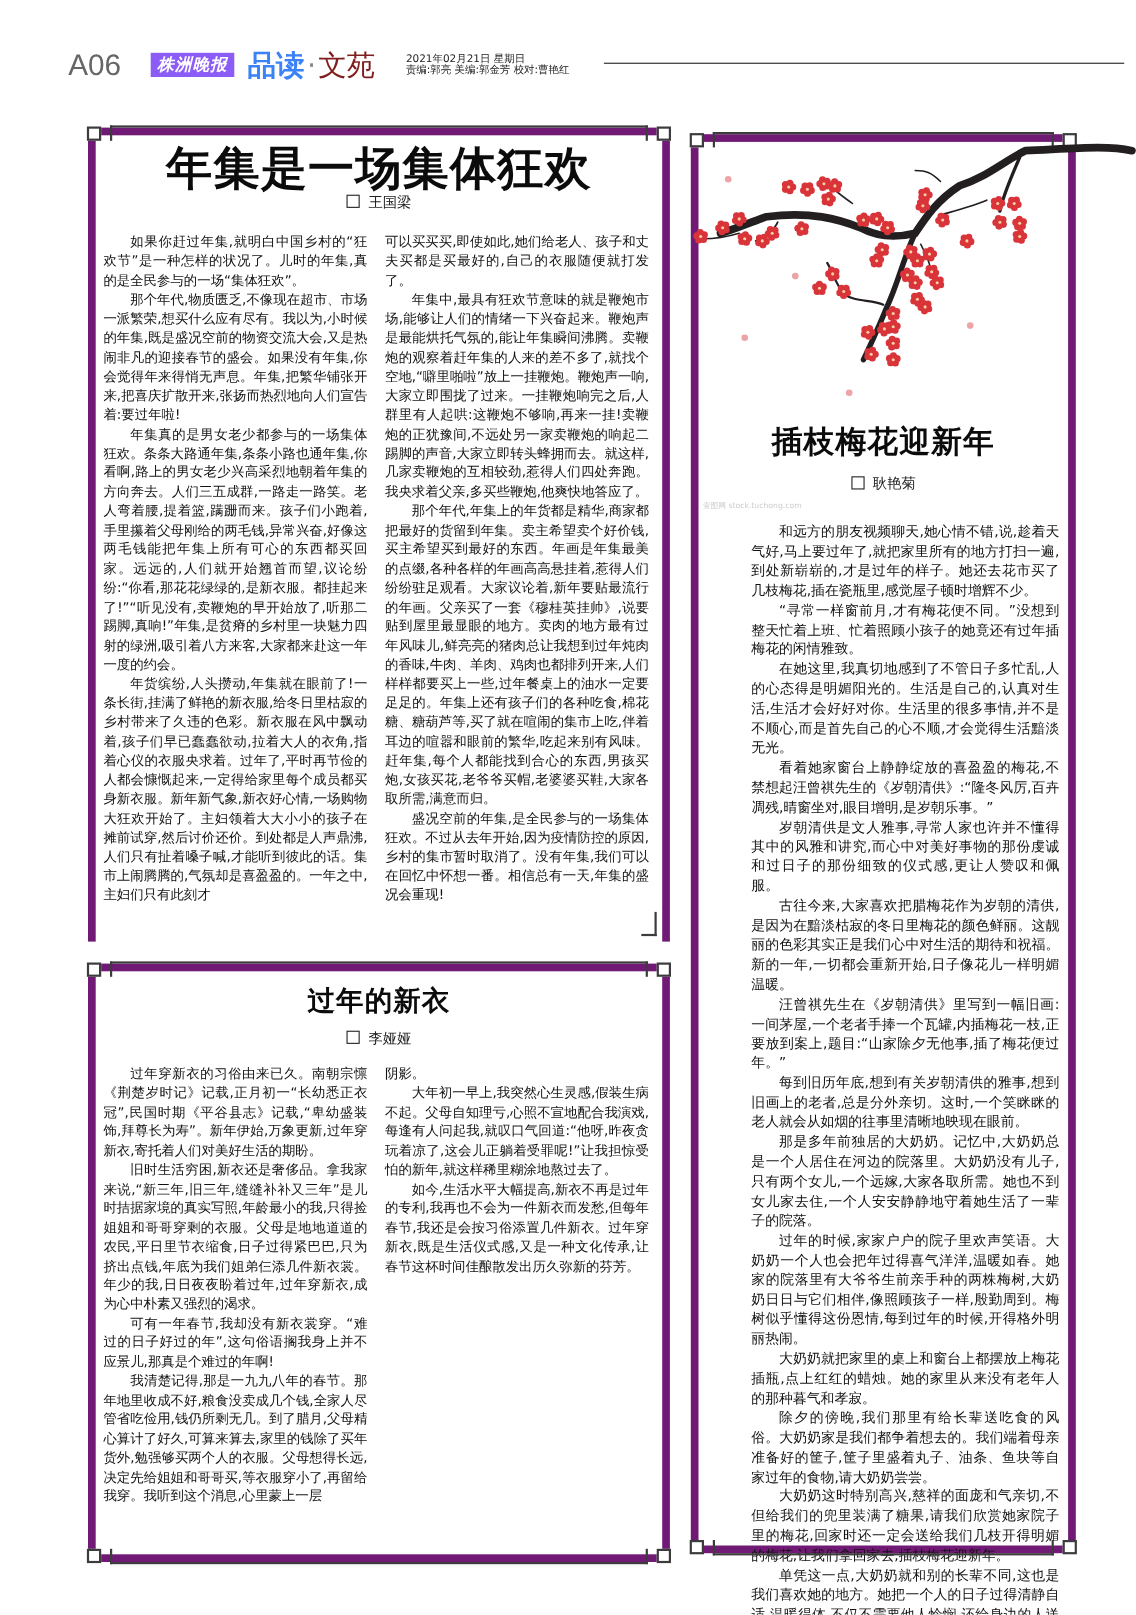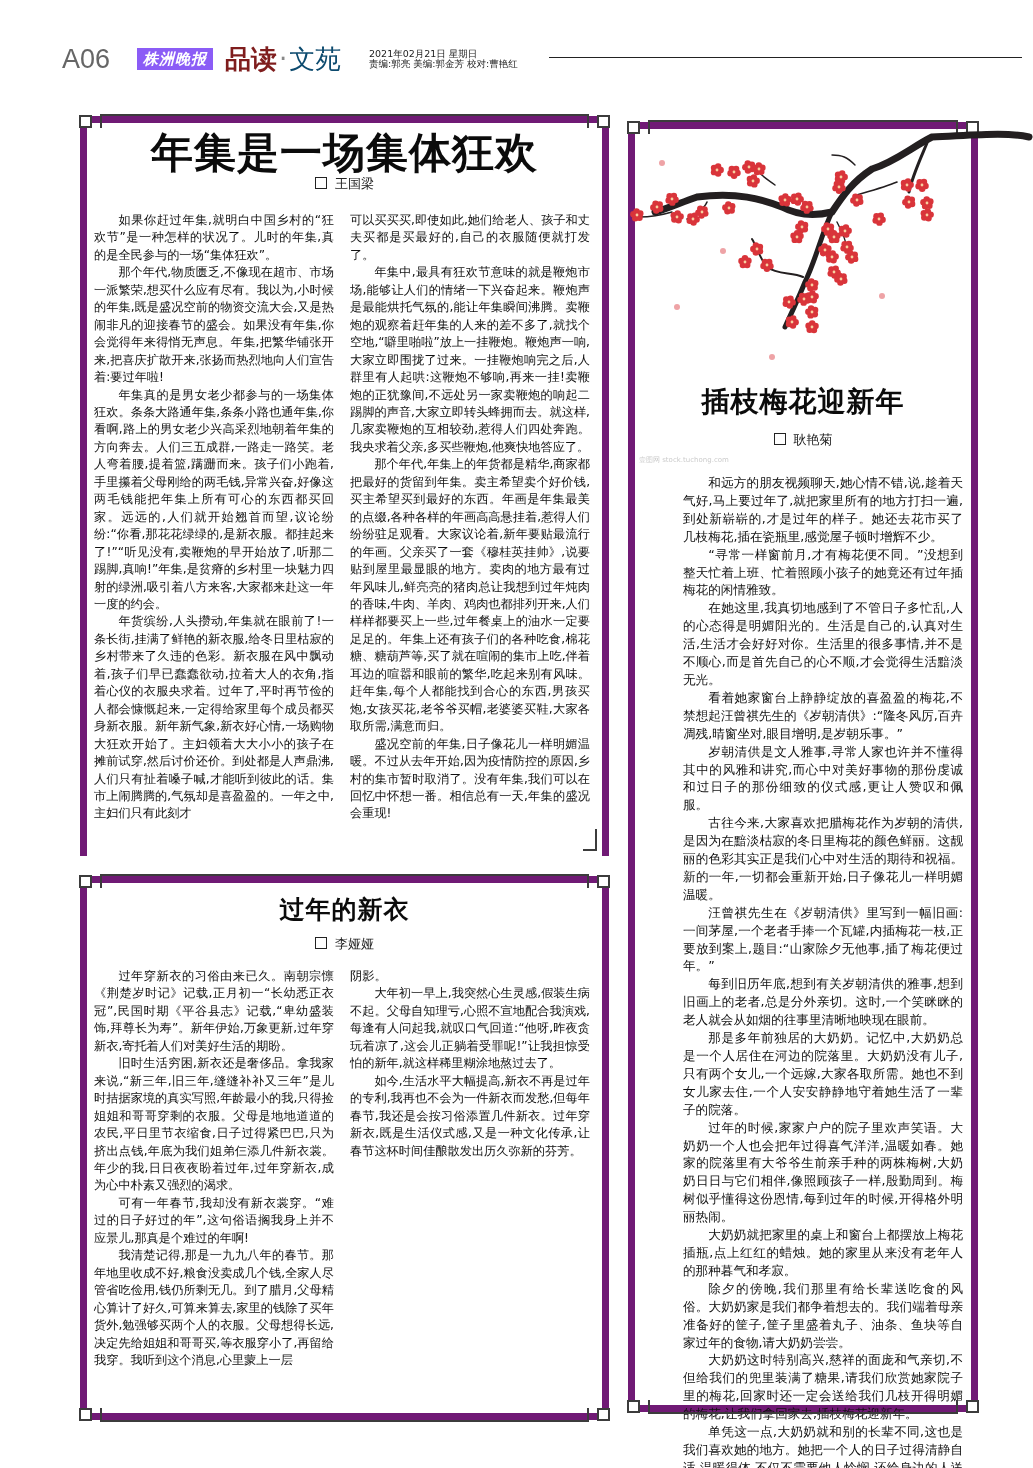--- a/index.html
+++ b/index.html
@@ -1,23 +1,23 @@
 <!DOCTYPE html>
 <html><head>
 <meta charset="utf-8">
 <style>
   html,body{margin:0;padding:0;background:#fff;}
   body{width:1033px;height:1468px;position:relative;overflow:hidden;font-family:"DejaVu Sans","Liberation Sans",sans-serif;color:#111;}
   .hdr{position:absolute;left:62px;top:40px;height:36px;width:960px;}
   .pagenum{position:absolute;left:0;top:4px;font-family:"Liberation Sans",sans-serif;font-size:27px;color:#666;letter-spacing:0;}
   .logo{position:absolute;left:75px;top:8px;width:76px;height:22px;background:#8b5cf6;color:#fff;font-family:"DejaVu Serif",serif;font-weight:bold;font-style:italic;font-size:15px;line-height:22px;text-align:center;letter-spacing:1px;}
   .section{position:absolute;left:163px;top:2px;font-size:26px;color:#555;}
-  .section .b{font-weight:bold;color:#7f1d1d;}
+  .section .b{font-weight:bold;color:#3b82f6;}
   .section .dot{color:#888;margin:0 2px;}
-  .section .l{color:#0c4a6e;}
+  .section .l{color:#7f1d1d;}
   .meta{position:absolute;left:307px;top:9px;font-size:9.5px;line-height:10px;color:#222;}
   .hline{position:absolute;left:487px;top:17px;width:473px;border-top:1px solid #222;}
 
   .frame{position:absolute;border:7px solid #701a75;}
   .frame::before{content:"";position:absolute;left:13px;right:13px;top:-9px;height:12px;border:2px solid #3c3c3c;border-bottom:none;}
   .frame.bot::after{content:"";position:absolute;left:13px;right:13px;bottom:-9px;height:12px;border:2px solid #3c3c3c;border-top:none;}
   .corner{position:absolute;width:9px;height:9px;border:2px solid #3c3c3c;background:#fff;}
 
   .title{position:absolute;left:0;right:0;text-align:center;font-family:"DejaVu Serif","Liberation Serif",serif;font-weight:bold;color:#0b0b0b;}
   .byline{position:absolute;left:0;right:0;text-align:center;font-size:13px;color:#222;}
@@ -53,21 +53,21 @@
   <div class="col" id="a1c1" style="left:7px;top:89px;width:240px;">
       <p>如果你赶过年集,就明白中国乡村的“狂欢节”是一种怎样的状况了。儿时的年集,真的是全民参与的一场“集体狂欢”。</p>
       <p>那个年代,物质匮乏,不像现在超市、市场一派繁荣,想买什么应有尽有。我以为,小时候的年集,既是盛况空前的物资交流大会,又是热闹非凡的迎接春节的盛会。如果没有年集,你会觉得年来得悄无声息。年集,把繁华铺张开来,把喜庆扩散开来,张扬而热烈地向人们宣告着:要过年啦!</p>
       <p>年集真的是男女老少都参与的一场集体狂欢。条条大路通年集,条条小路也通年集,你看啊,路上的男女老少兴高采烈地朝着年集的方向奔去。人们三五成群,一路走一路笑。老人弯着腰,提着篮,蹒跚而来。孩子们小跑着,手里攥着父母刚给的两毛钱,异常兴奋,好像这两毛钱能把年集上所有可心的东西都买回家。远远的,人们就开始翘首而望,议论纷纷:“你看,那花花绿绿的,是新衣服。都挂起来了!”“听见没有,卖鞭炮的早开始放了,听那二踢脚,真响!”年集,是贫瘠的乡村里一块魅力四射的绿洲,吸引着八方来客,大家都来赴这一年一度的约会。</p>
       <p>年货缤纷,人头攒动,年集就在眼前了!一条长街,挂满了鲜艳的新衣服,给冬日里枯寂的乡村带来了久违的色彩。新衣服在风中飘动着,孩子们早已蠢蠢欲动,拉着大人的衣角,指着心仪的衣服央求着。过年了,平时再节俭的人都会慷慨起来,一定得给家里每个成员都买身新衣服。新年新气象,新衣好心情,一场购物大狂欢开始了。主妇领着大大小小的孩子在摊前试穿,然后讨价还价。到处都是人声鼎沸,人们只有扯着嗓子喊,才能听到彼此的话。集市上闹腾腾的,气氛却是喜盈盈的。一年之中,主妇们只有此刻才</p>
     </div>
   <div class="col" id="a1c2" style="left:263px;top:89px;width:240px;">
       <p class="cont">可以买买买,即使如此,她们给老人、孩子和丈夫买都是买最好的,自己的衣服随便就打发了。</p>
       <p>年集中,最具有狂欢节意味的就是鞭炮市场,能够让人们的情绪一下兴奋起来。鞭炮声是最能烘托气氛的,能让年集瞬间沸腾。卖鞭炮的观察着赶年集的人来的差不多了,就找个空地,“噼里啪啦”放上一挂鞭炮。鞭炮声一响,大家立即围拢了过来。一挂鞭炮响完之后,人群里有人起哄:这鞭炮不够响,再来一挂!卖鞭炮的正犹豫间,不远处另一家卖鞭炮的响起二踢脚的声音,大家立即转头蜂拥而去。就这样,几家卖鞭炮的互相较劲,惹得人们四处奔跑。我央求着父亲,多买些鞭炮,他爽快地答应了。</p>
       <p>那个年代,年集上的年货都是精华,商家都把最好的货留到年集。卖主希望卖个好价钱,买主希望买到最好的东西。年画是年集最美的点缀,各种各样的年画高高悬挂着,惹得人们纷纷驻足观看。大家议论着,新年要贴最流行的年画。父亲买了一套《穆桂英挂帅》,说要贴到屋里最显眼的地方。卖肉的地方最有过年风味儿,鲜亮亮的猪肉总让我想到过年炖肉的香味,牛肉、羊肉、鸡肉也都排列开来,人们样样都要买上一些,过年餐桌上的油水一定要足足的。年集上还有孩子们的各种吃食,棉花糖、糖葫芦等,买了就在喧闹的集市上吃,伴着耳边的喧嚣和眼前的繁华,吃起来别有风味。赶年集,每个人都能找到合心的东西,男孩买炮,女孩买花,老爷爷买帽,老婆婆买鞋,大家各取所需,满意而归。</p>
-      <p>盛况空前的年集,日子像花儿一样明媚温暖。不过从去年开始,因为疫情防控的原因,乡村的集市暂时取消了。没有年集,我们可以在回忆中怀想一番。相信总有一天,年集的盛况会重现!</p>
+      <p>盛况空前的年集,是全民参与的一场集体狂欢。不过从去年开始,因为疫情防控的原因,乡村的集市暂时取消了。没有年集,我们可以在回忆中怀想一番。相信总有一天,年集的盛况会重现!</p>
     </div>
 </div>
 <div style="position:absolute;left:583px;top:829px;width:12px;height:20px;border-right:2px solid #3c3c3c;border-bottom:2px solid #3c3c3c;"></div>
 
 <div class="frame bot" style="left:80px;top:876px;width:515px;height:530px;">
   <div class="corner" style="left:-8px;top:-8px;"></div>
   <div class="corner" style="right:-8px;top:-8px;"></div>
   <div class="corner" style="left:-8px;bottom:-8px;"></div>
   <div class="corner" style="right:-8px;bottom:-8px;"></div>
   <div class="title" style="top:10px;font-size:25px;letter-spacing:1px;">过年的新衣</div>

